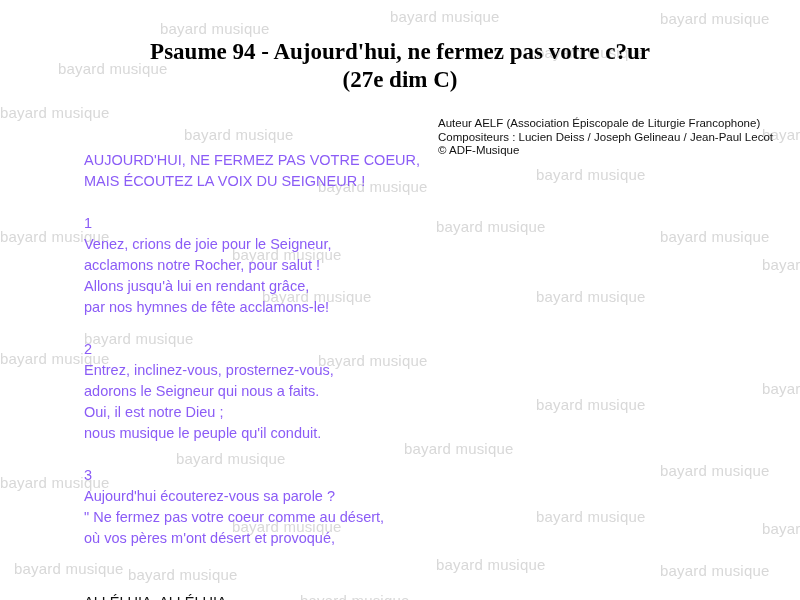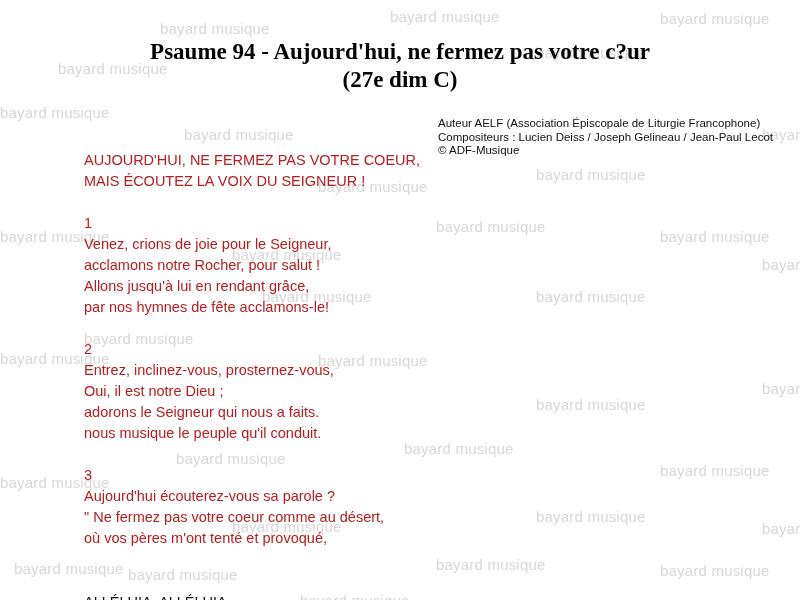--- a/index.html
+++ b/index.html
@@ -68,21 +68,21 @@
     white-space: nowrap;
   }
 
   #lyrics {
     position: absolute;
     left: 84px;
     top: 150px;
     width: 600px;
     font-size: 14.5px;
     line-height: 21px;
-    color: #b91c1c;
+    color: #8b5cf6;
   }
 
   .refrain {
     text-transform: none;
   }
   .refrain .l {
     display: block;
     white-space: nowrap;
   }
 
@@ -134,30 +134,30 @@
       <span class="num">1</span>
       <span class="l">Venez, crions de joie pour le Seigneur,</span>
       <span class="l">acclamons notre Rocher, pour salut !</span>
       <span class="l">Allons jusqu'à lui en rendant grâce,</span>
       <span class="l">par nos hymnes de fête acclamons-le!</span>
     </div>
 
     <div class="verse">
       <span class="num">2</span>
       <span class="l">Entrez, inclinez-vous, prosternez-vous,</span>
+      <span class="l">adorons le Seigneur qui nous a faits.</span>
       <span class="l">Oui, il est notre Dieu ;</span>
-      <span class="l">adorons le Seigneur qui nous a faits.</span>
       <span class="l">nous musique le peuple qu'il conduit.</span>
     </div>
 
     <div class="verse">
       <span class="num">3</span>
       <span class="l">Aujourd'hui écouterez-vous sa parole ?</span>
       <span class="l">" Ne fermez pas votre coeur comme au désert,</span>
-      <span class="l">où vos pères m'ont tenté et provoqué,</span>
+      <span class="l">où vos pères m'ont désert et provoqué,</span>
     </div>
 
   </div>
 
   <div id="alleluia">ALLÉLUIA, ALLÉLUIA.</div>
 
 </div>
 
 <div id="watermark-layer">
     <span class="wm" style="left: 160px; top: 20px; color: rgb(216, 216, 216);">bayard musique</span>

